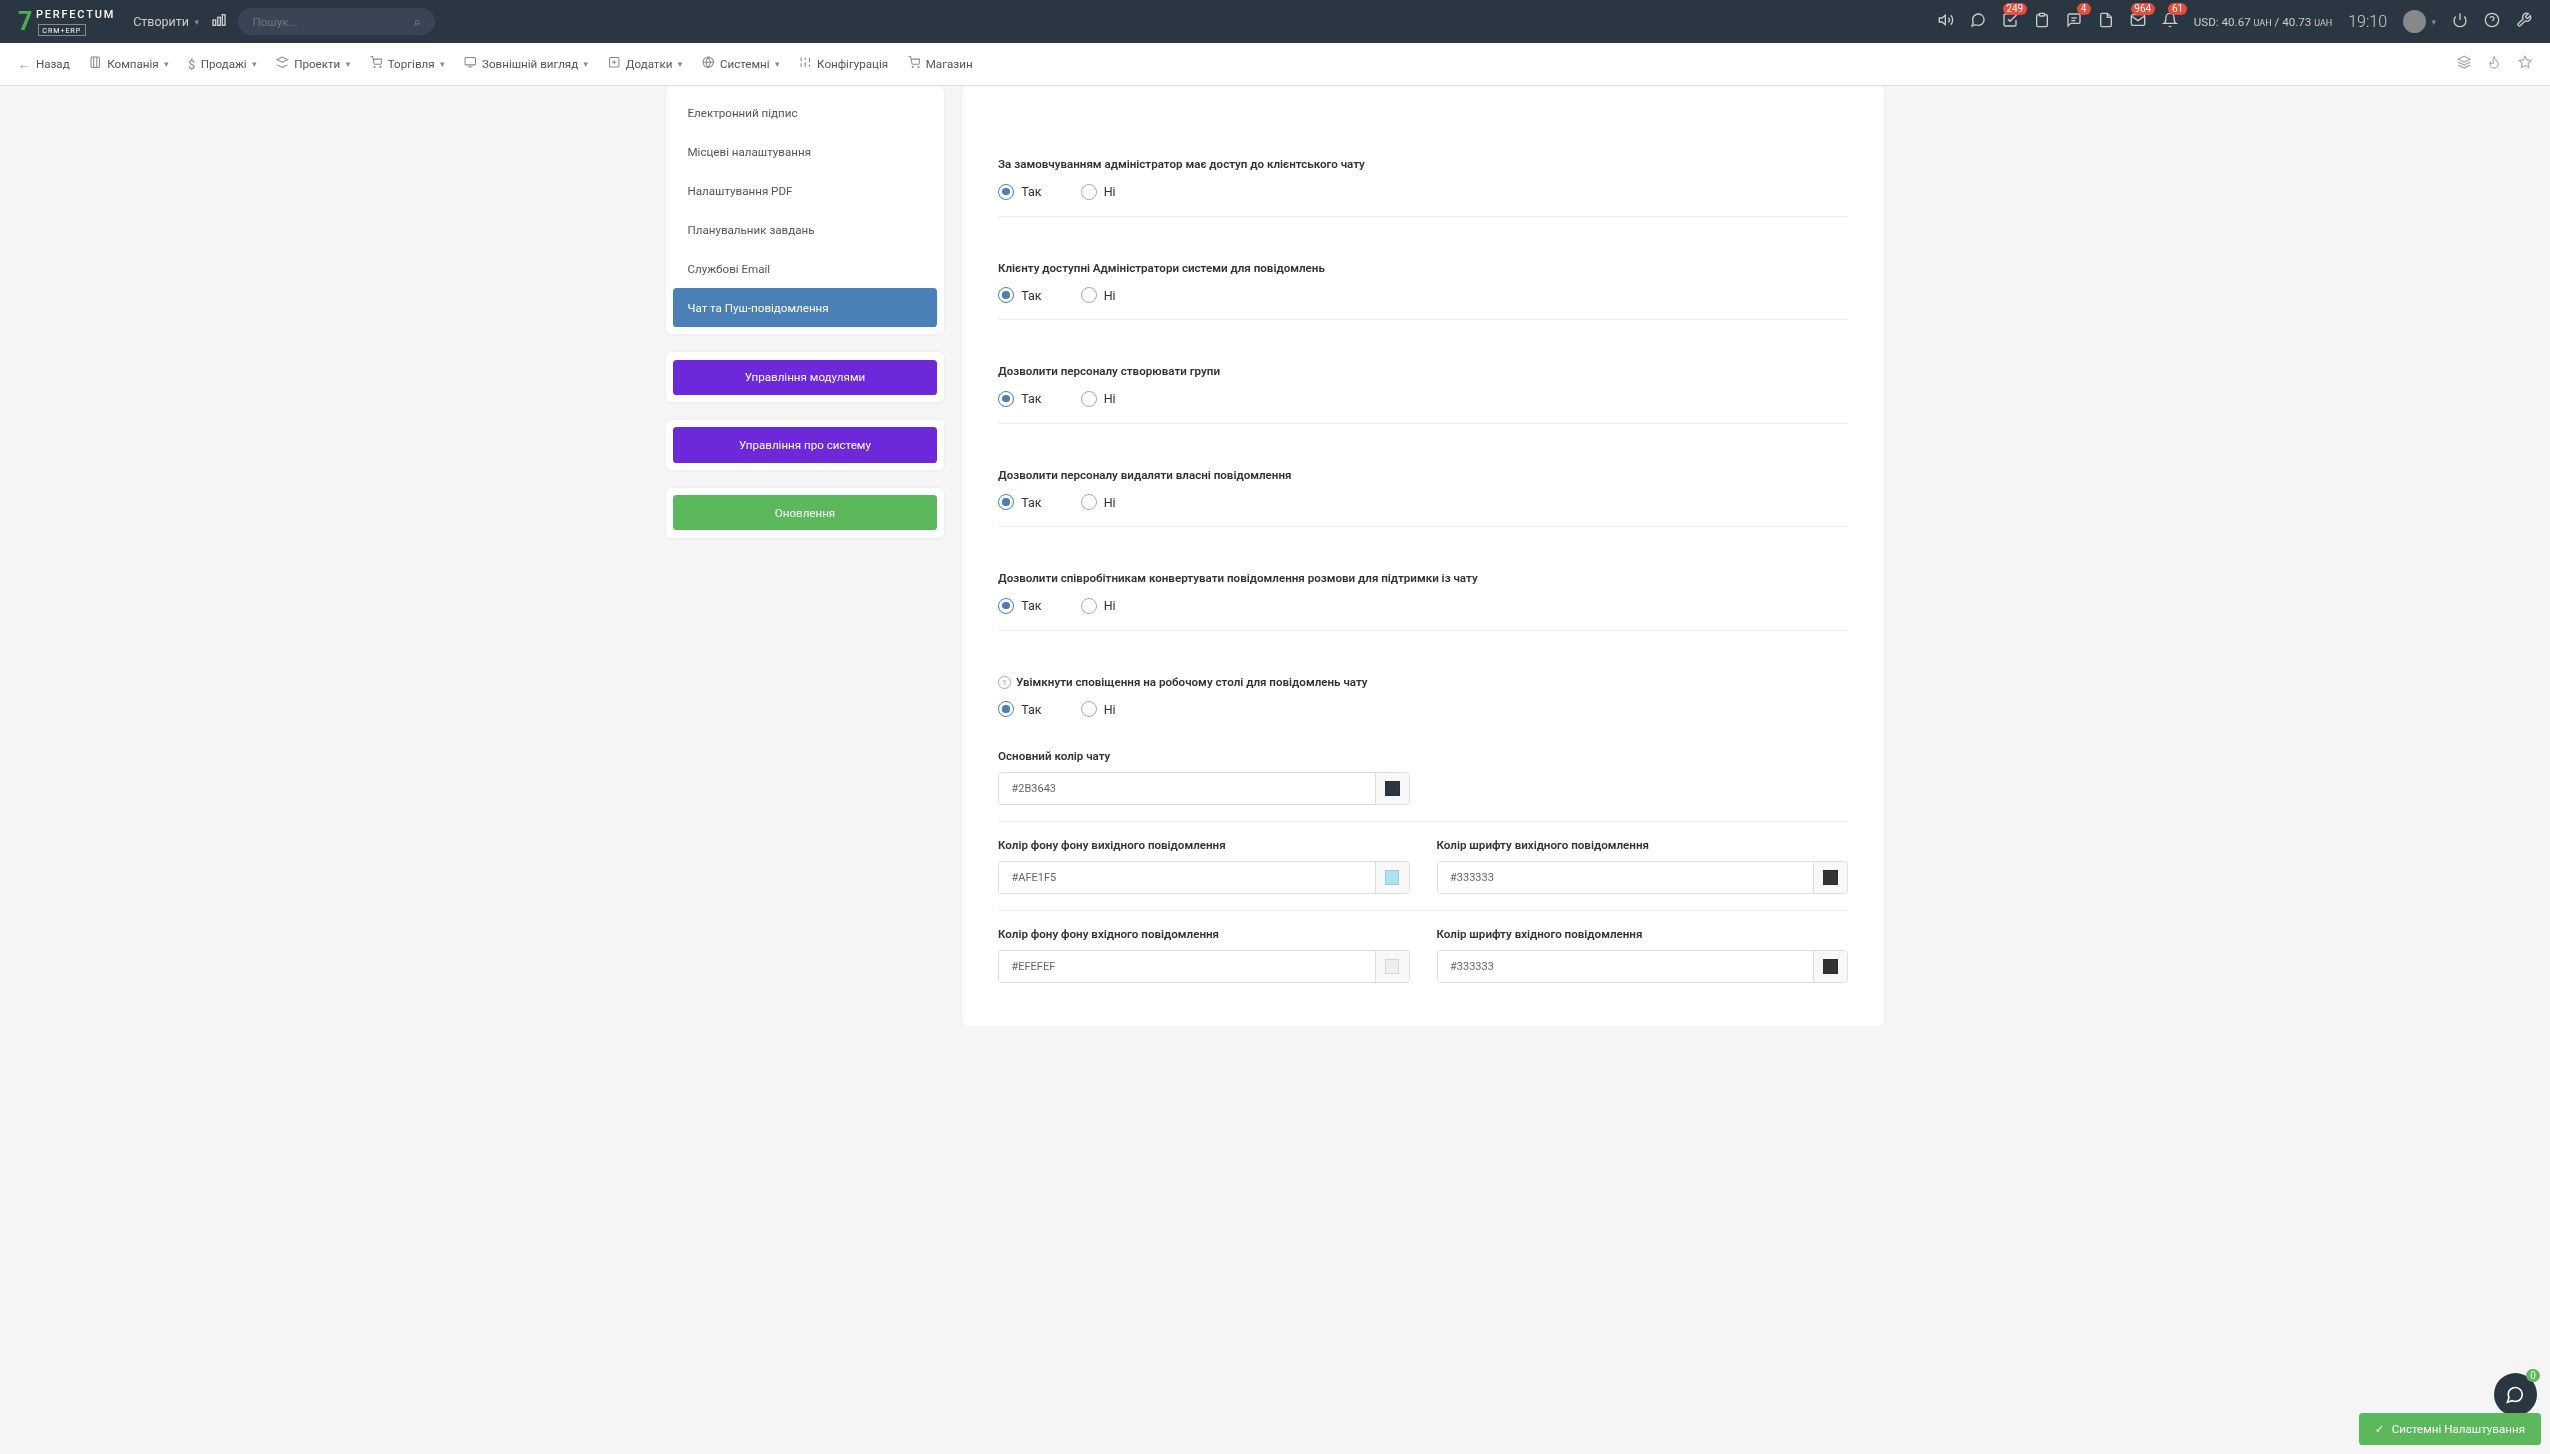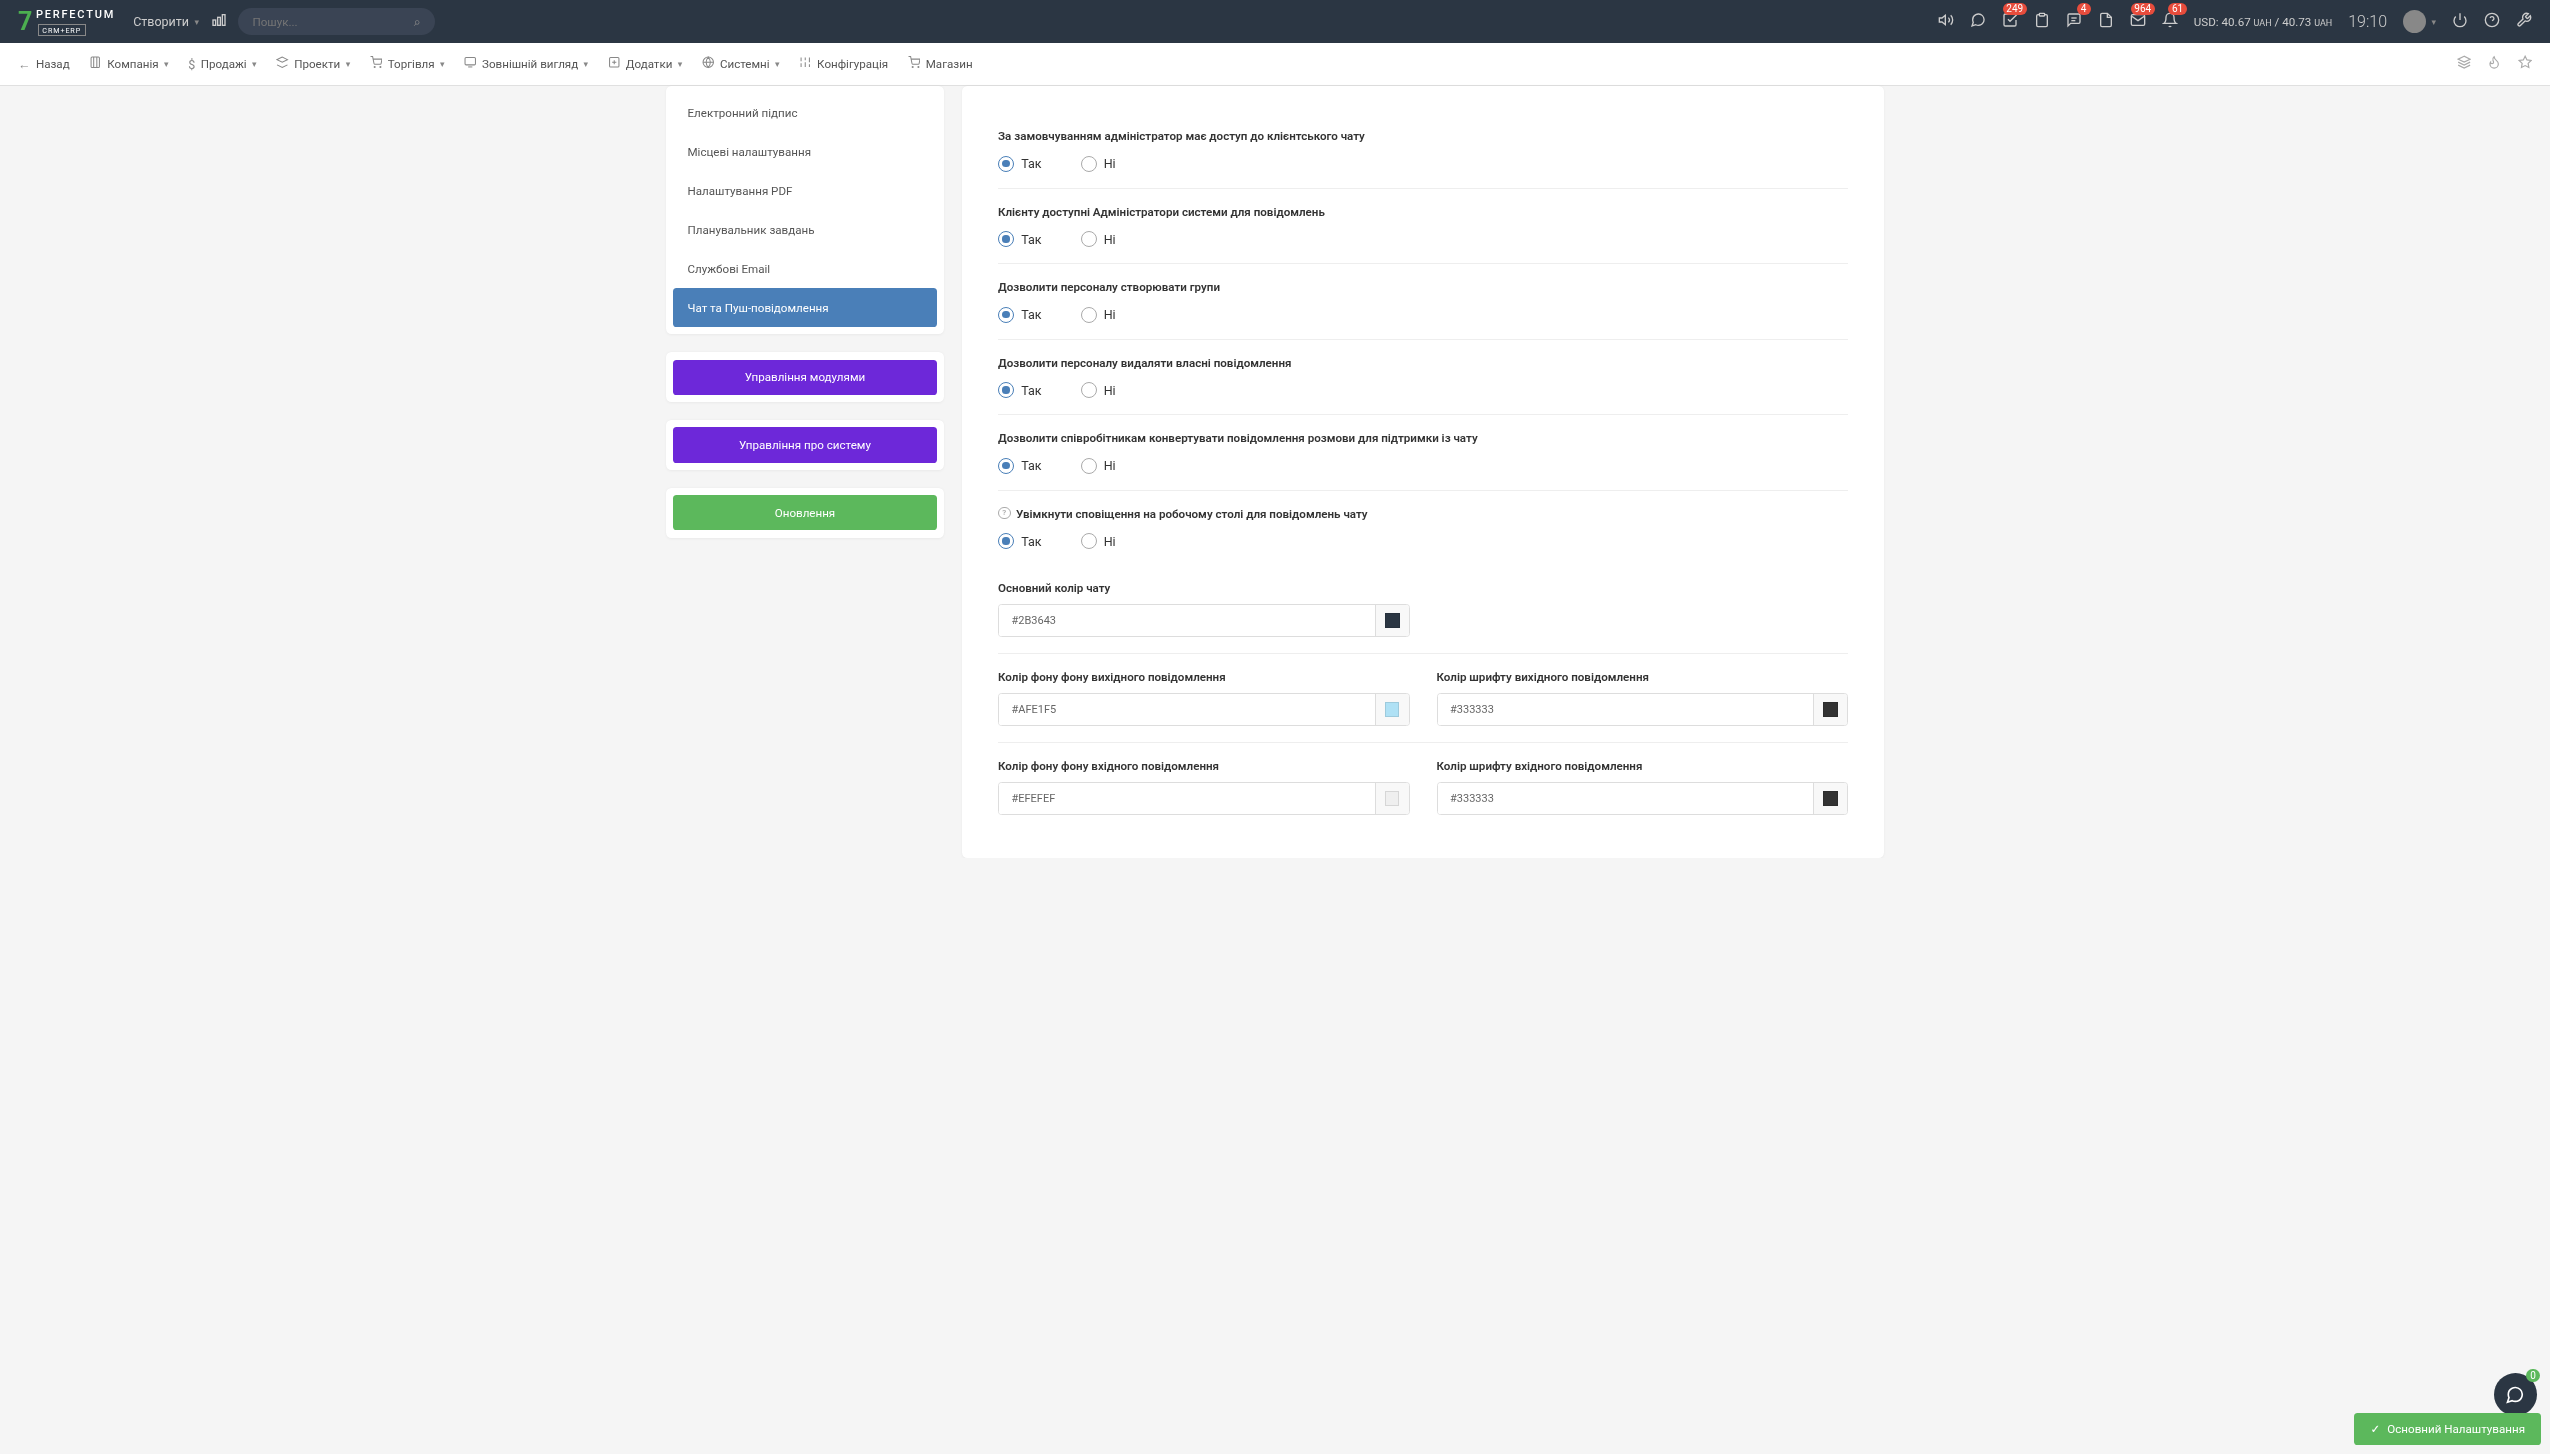--- a/index.html
+++ b/index.html
@@ -35,21 +35,21 @@
 .sidebar-card { background: #fff; border-radius: 5.4px; padding: 7.2px; margin-bottom: 18px; box-shadow: 0 0.9px 2.7px rgba(0,0,0,0.05); }
 .sidebar-item { padding: 12.5px 14.3px; color: #555; cursor: pointer; border-radius: 3.6px; font-size: 11.6px; }
 .sidebar-item.active { background: #4a7fb8; color: #fff; }
 .sidebar-btn { width: 100%; padding: 10.7px; border: none; border-radius: 3.6px; color: #fff; cursor: pointer; font-size: 11.6px; }
 .sidebar-btn.blue { background: #6d28d9; }
 .sidebar-btn.green { background: #5cb85c; }
 
 .content { flex: 1; background: #fff; border-radius: 5.4px; padding: 27px 36px; box-shadow: 0 0.9px 2.7px rgba(0,0,0,0.05); }
 .setting-group { padding: 16px 0; border-bottom: 0.9px solid #eee; }
 .setting-group:last-child { border-bottom: none; }
-.setting-label { font-weight: 600; font-size: 11.6px; margin-bottom: 12.5px; color: #333; display: flex; align-items: flex-start; gap: 5.4px; }
+.setting-label { font-weight: 600; font-size: 11.6px; margin-bottom: 12.5px; color: #333; display: flex; align-items: flex-end; gap: 5.4px; margin-top: 28px; }
 .help-icon { width: 12.5px; height: 12.5px; border: 0.9px solid #aaa; border-radius: 50%; display: inline-flex; align-items: center; justify-content: center; font-size: 8px; color: #aaa; }
 .radio-row { display: flex; gap: 39px; }
 .radio-opt { display: flex; align-items: center; gap: 7.2px; cursor: pointer; }
 .radio-circle { width: 16px; height: 16px; border: 1.8px solid #4a7fb8; border-radius: 50%; display: flex; align-items: center; justify-content: center; }
 .radio-circle.unchecked { border-color: #aaa; }
 .radio-dot { width: 7.2px; height: 7.2px; background: #4a7fb8; border-radius: 50%; }
 
 .color-row { display: flex; gap: 27px; }
 .color-col { flex: 1; }
 .color-label { font-weight: 600; font-size: 11.6px; margin-bottom: 9px; color: #333; }
@@ -482,16 +482,16 @@
 <div class="chat-bubble">
   <svg width="19.7" height="19.7" viewBox="0 0 24 24" fill="none" stroke="currentColor" stroke-width="2">
       <path d="M21 11.5a8.38 8.38 0 0 1-.9 3.8 8.5 8.5 0 0 1-7.6 4.7 8.38 8.38 0 0 1-3.8-.9L3 21l1.9-5.7a8.38 8.38 0 0 1-.9-3.8 8.5 8.5 0 0 1 4.7-7.6 8.38 8.38 0 0 1 3.8-.9h.5a8.48 8.48 0 0 1 8 8v.5z"></path>
     </svg>
   <span class="badge">0</span>
 </div>
 
 <div class="save-bar">
   <button class="save-btn">
     <span>✓</span>
-    <span>Основний Налаштування</span>
+    <span>Системні Налаштування</span>
   </button>
 </div>
 
 
 </body></html>

